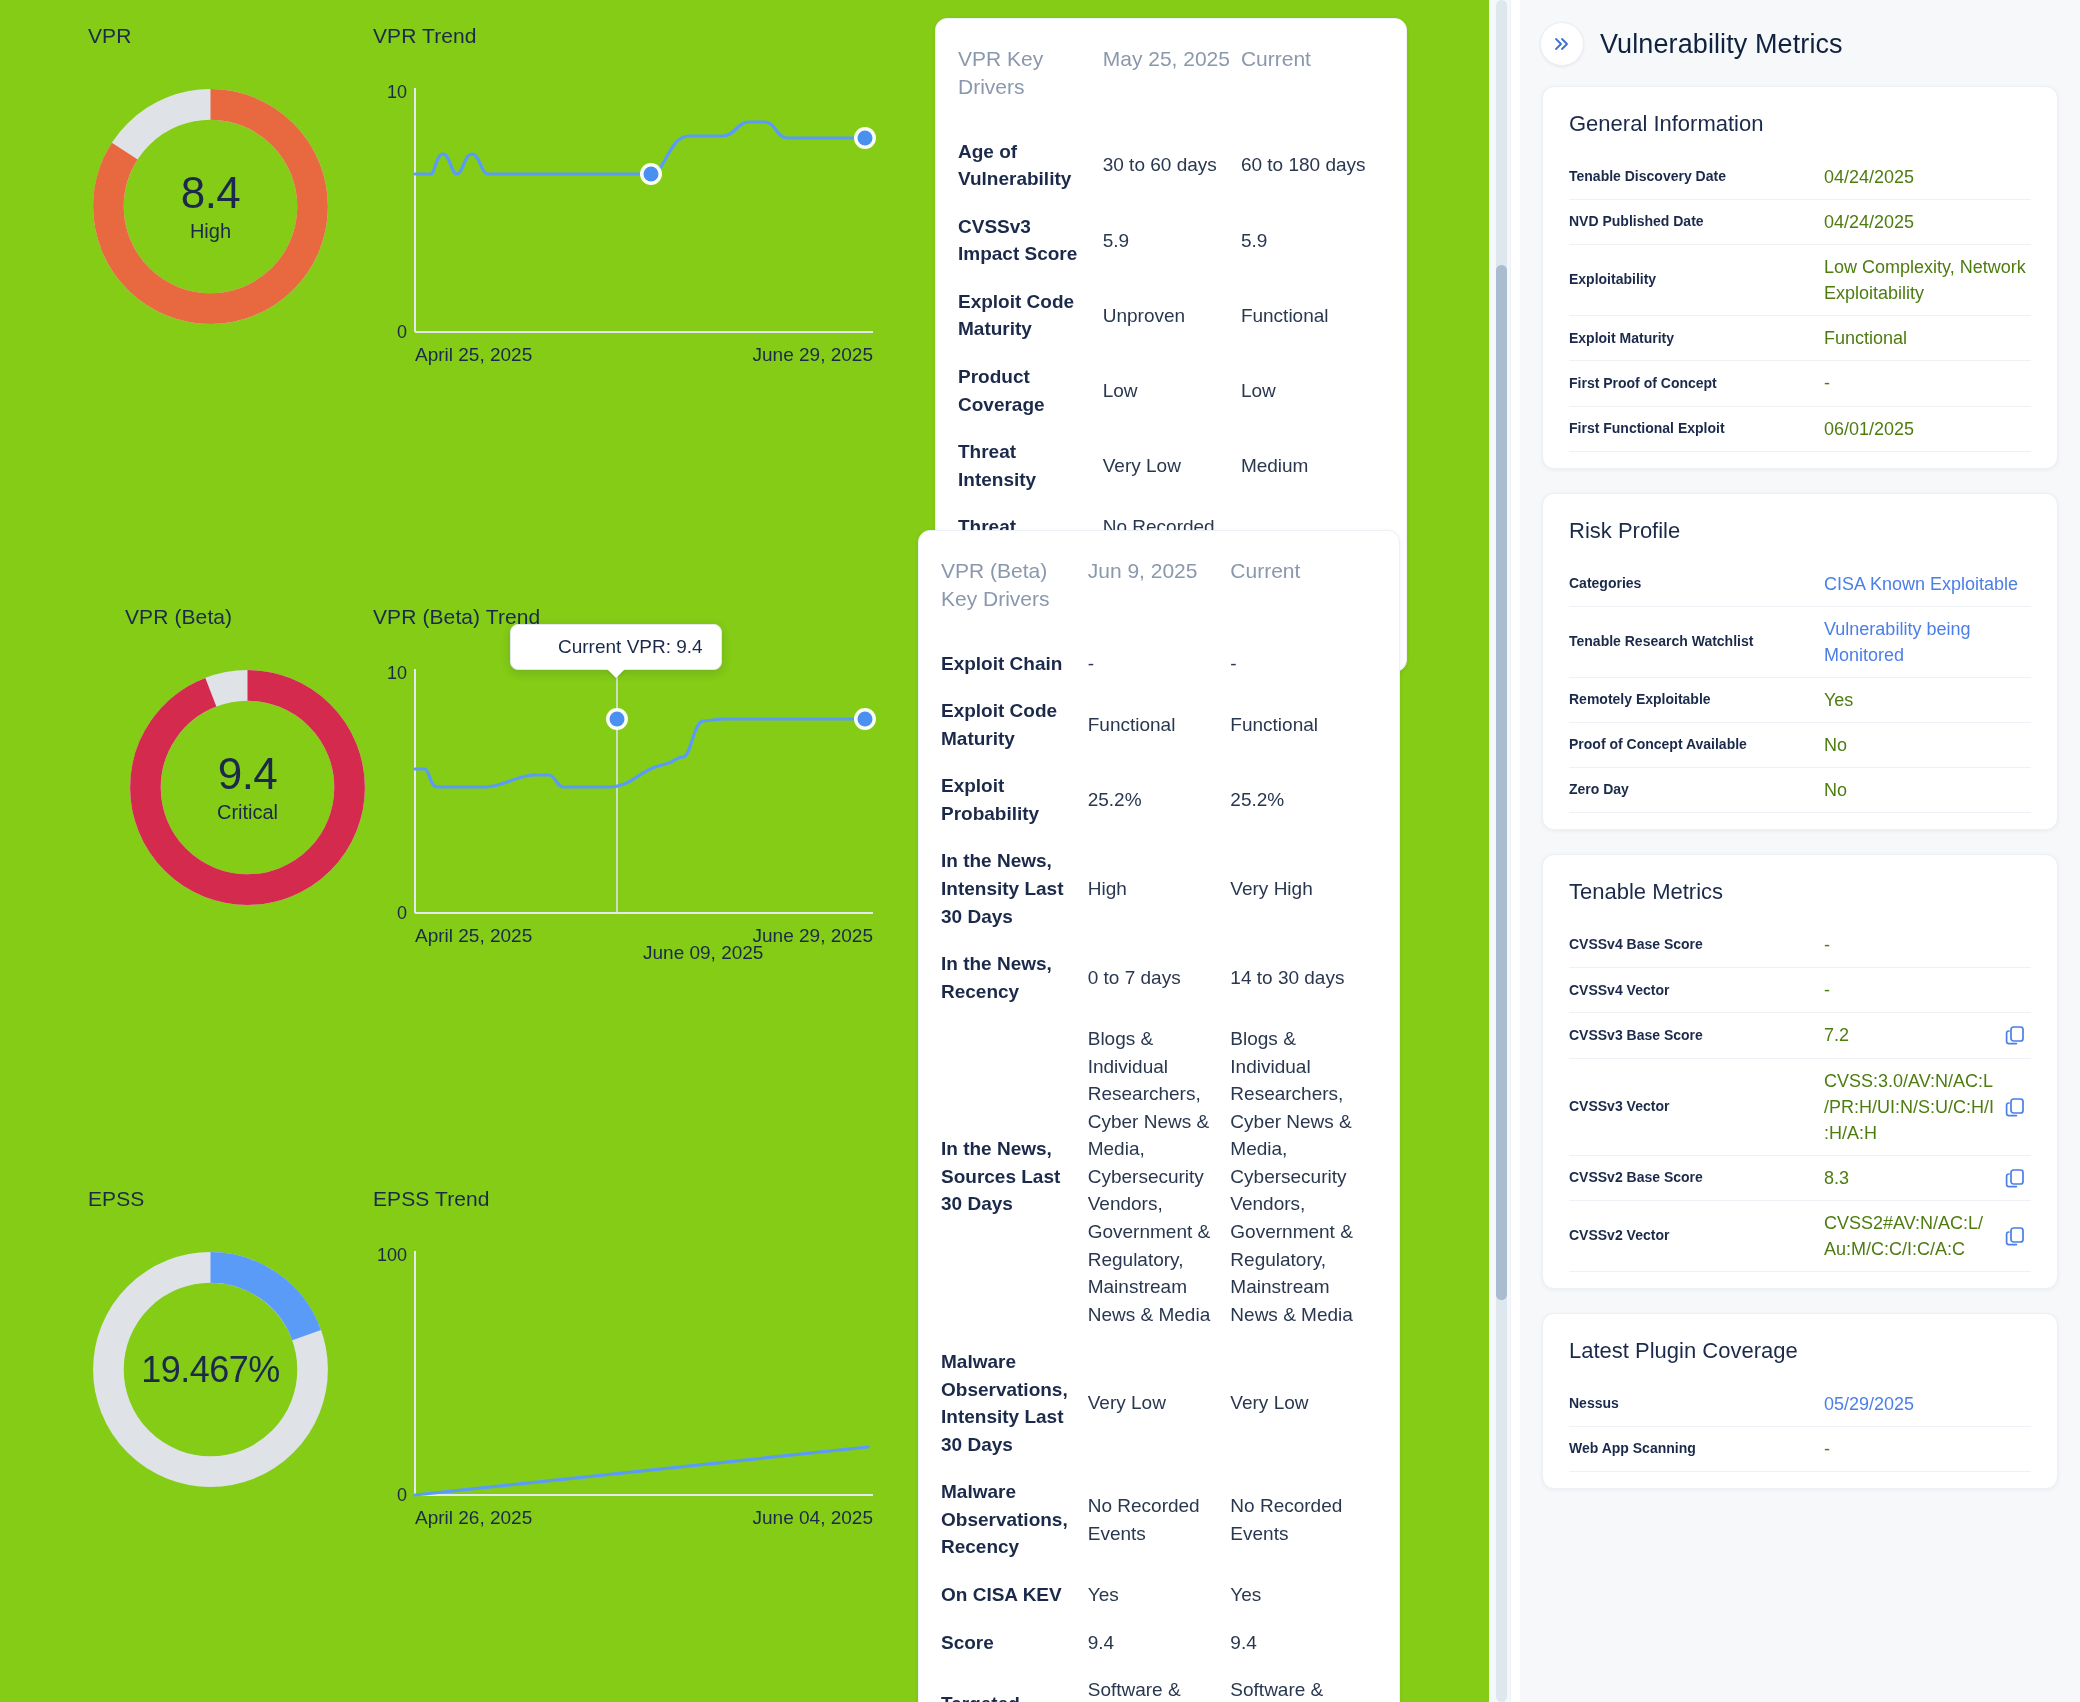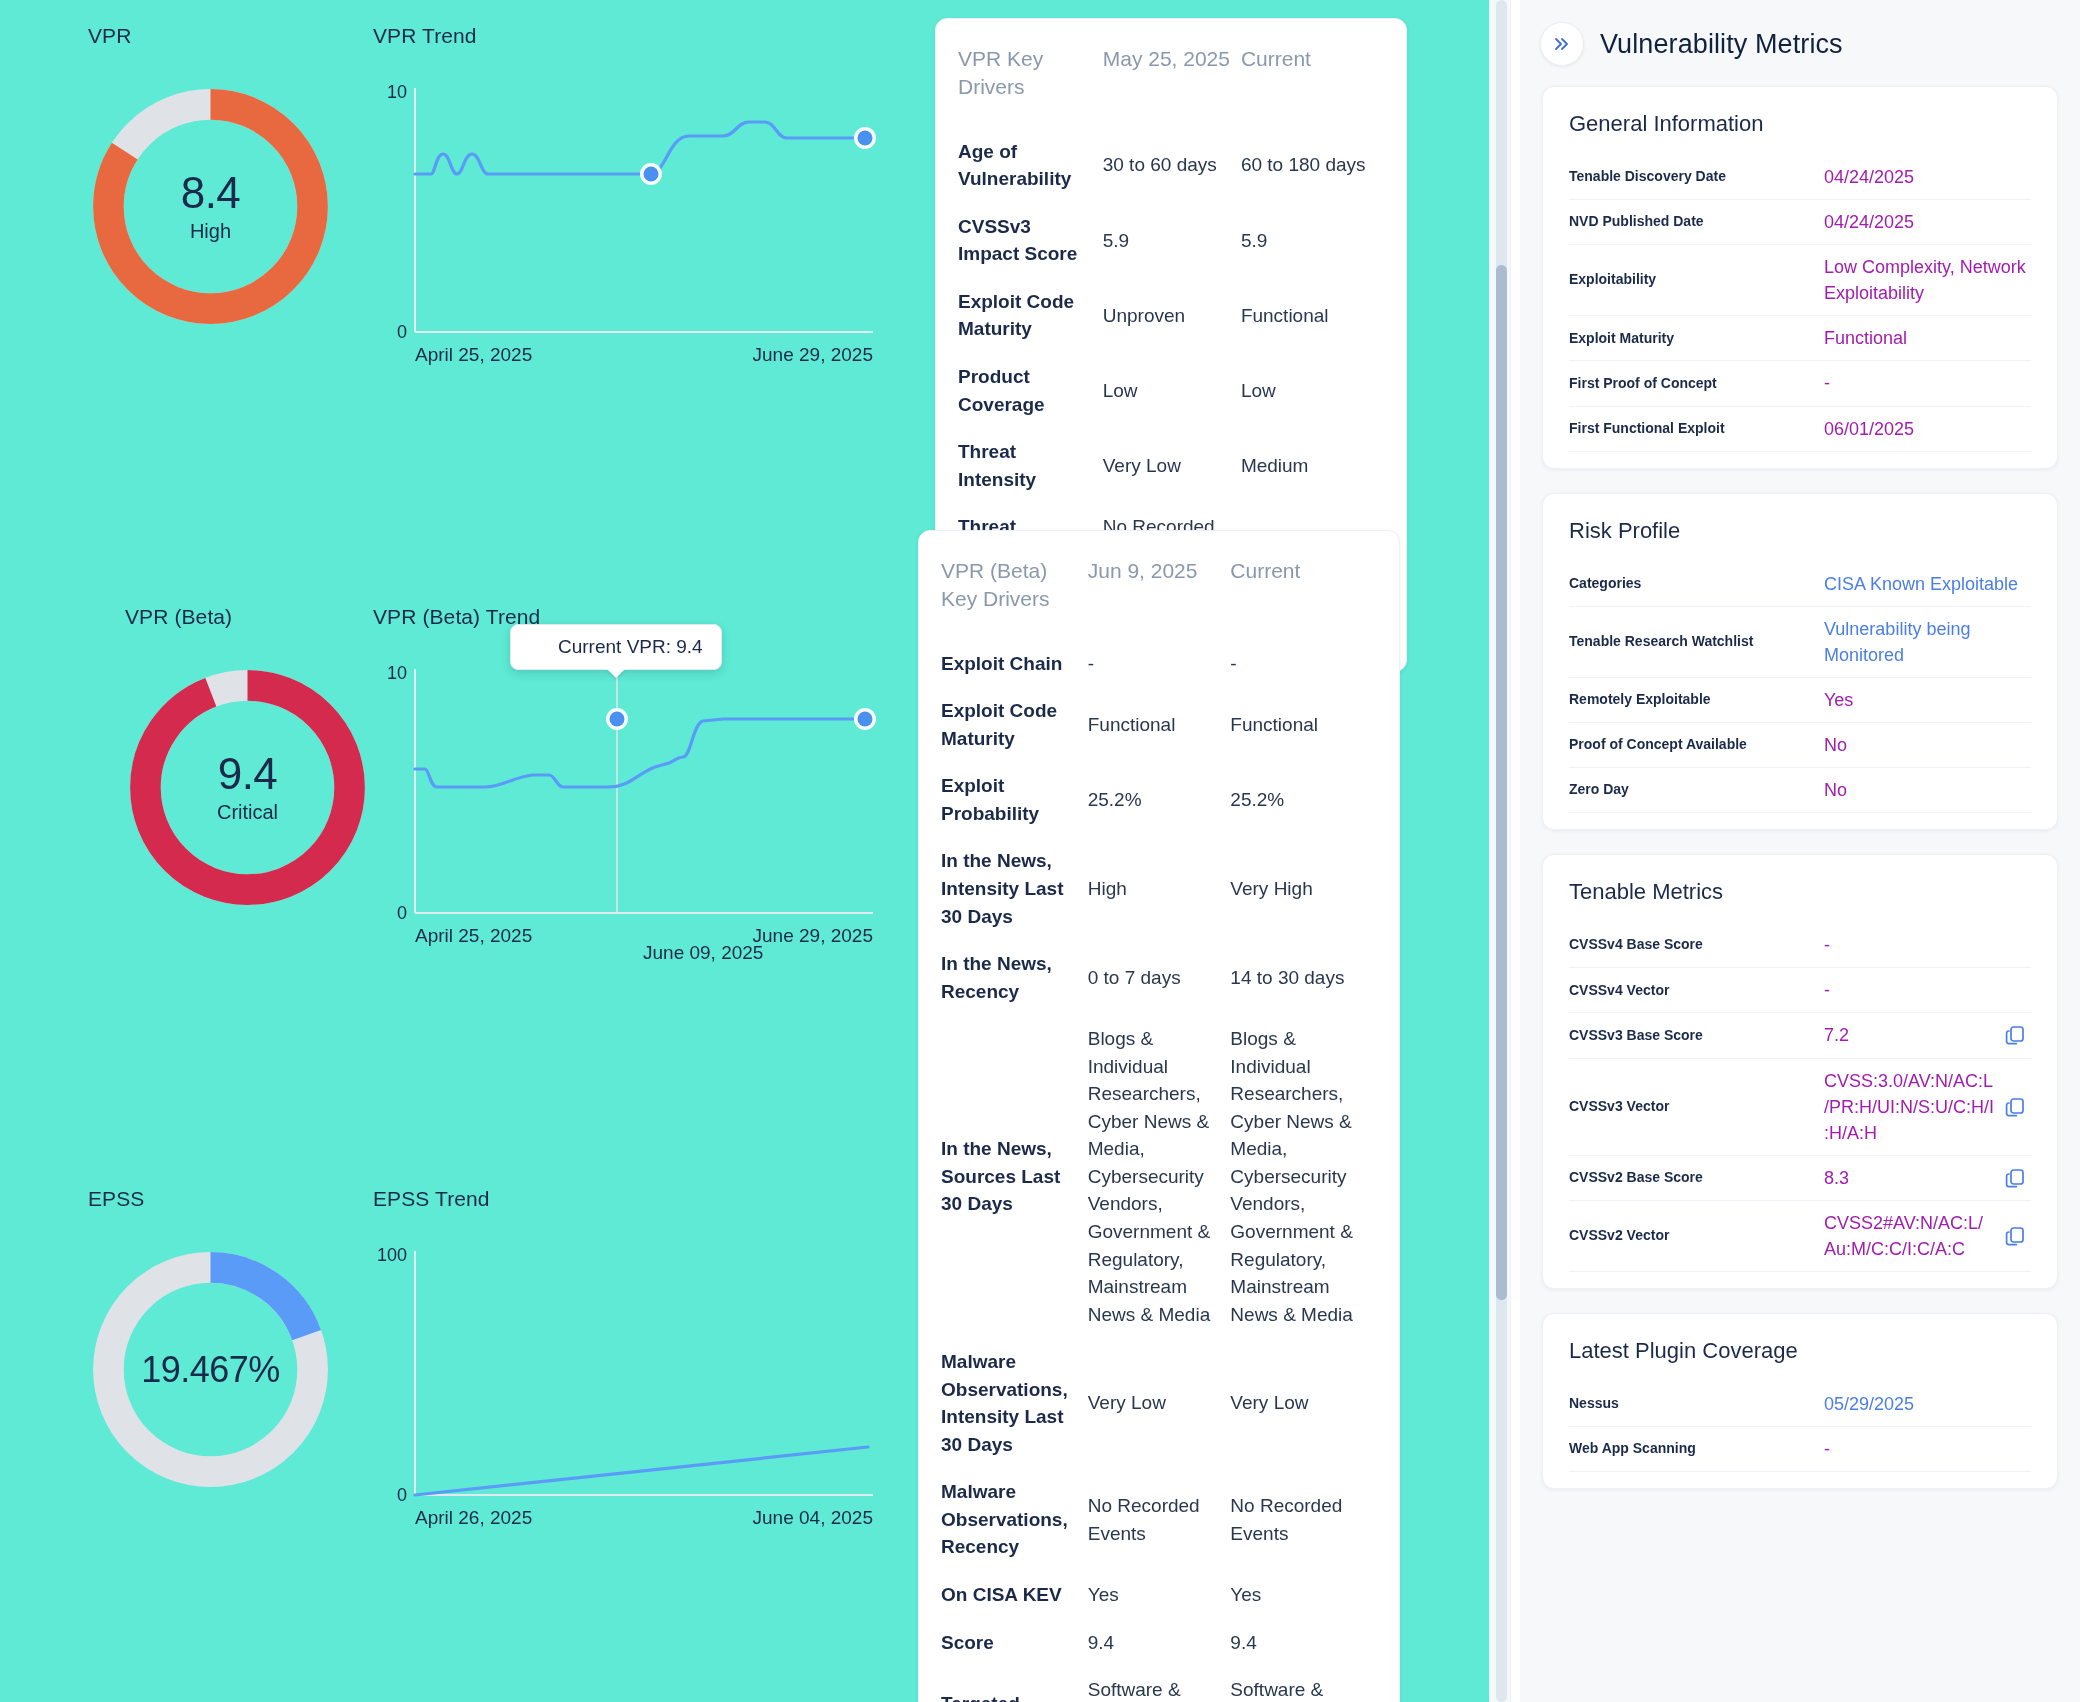--- a/index.html
+++ b/index.html
@@ -9,21 +9,21 @@
     font-family: "Liberation Sans", sans-serif;
     color: #1b2a4a;
     overflow: hidden;
   }
   .app { position: relative; width: 2080px; height: 1702px; display: flex; }
 
   
   .main-pane {
     position: relative;
     width: 1489px; height: 1702px;
-    background: #5eead4;
+    background: #84cc16;
     overflow: hidden;
   }
 
   .score-row { position: absolute; }
 
   .panel-title {
     font-size: 21px; font-weight: 400; color: #1b2a4a;
     letter-spacing: .1px;
   }
 
@@ -152,21 +152,21 @@
     padding: 9px 0;
   }
   .rp-row:last-child { border-bottom: 1px solid #eef1f5; }
   .rp-key {
     width: 255px; flex: none;
     font-size: 14px; font-weight: 700; color: #1b2a4a;
     line-height: 1.4;
   }
   .rp-val {
     flex: 1;
-    font-size: 18px; font-weight: 400; color: #a21caf;
+    font-size: 18px; font-weight: 400; color: #4d7c0f;
     line-height: 1.45; word-break: break-word;
   }
   .rp-val.link { color: #4a7ee8; }
   .copy-icon { flex: none; width: 28px; margin-left: 8px; cursor: pointer; display:flex; align-items:center;}
 </style>
 </head>
 <body>
 
 <div class="app">
 

